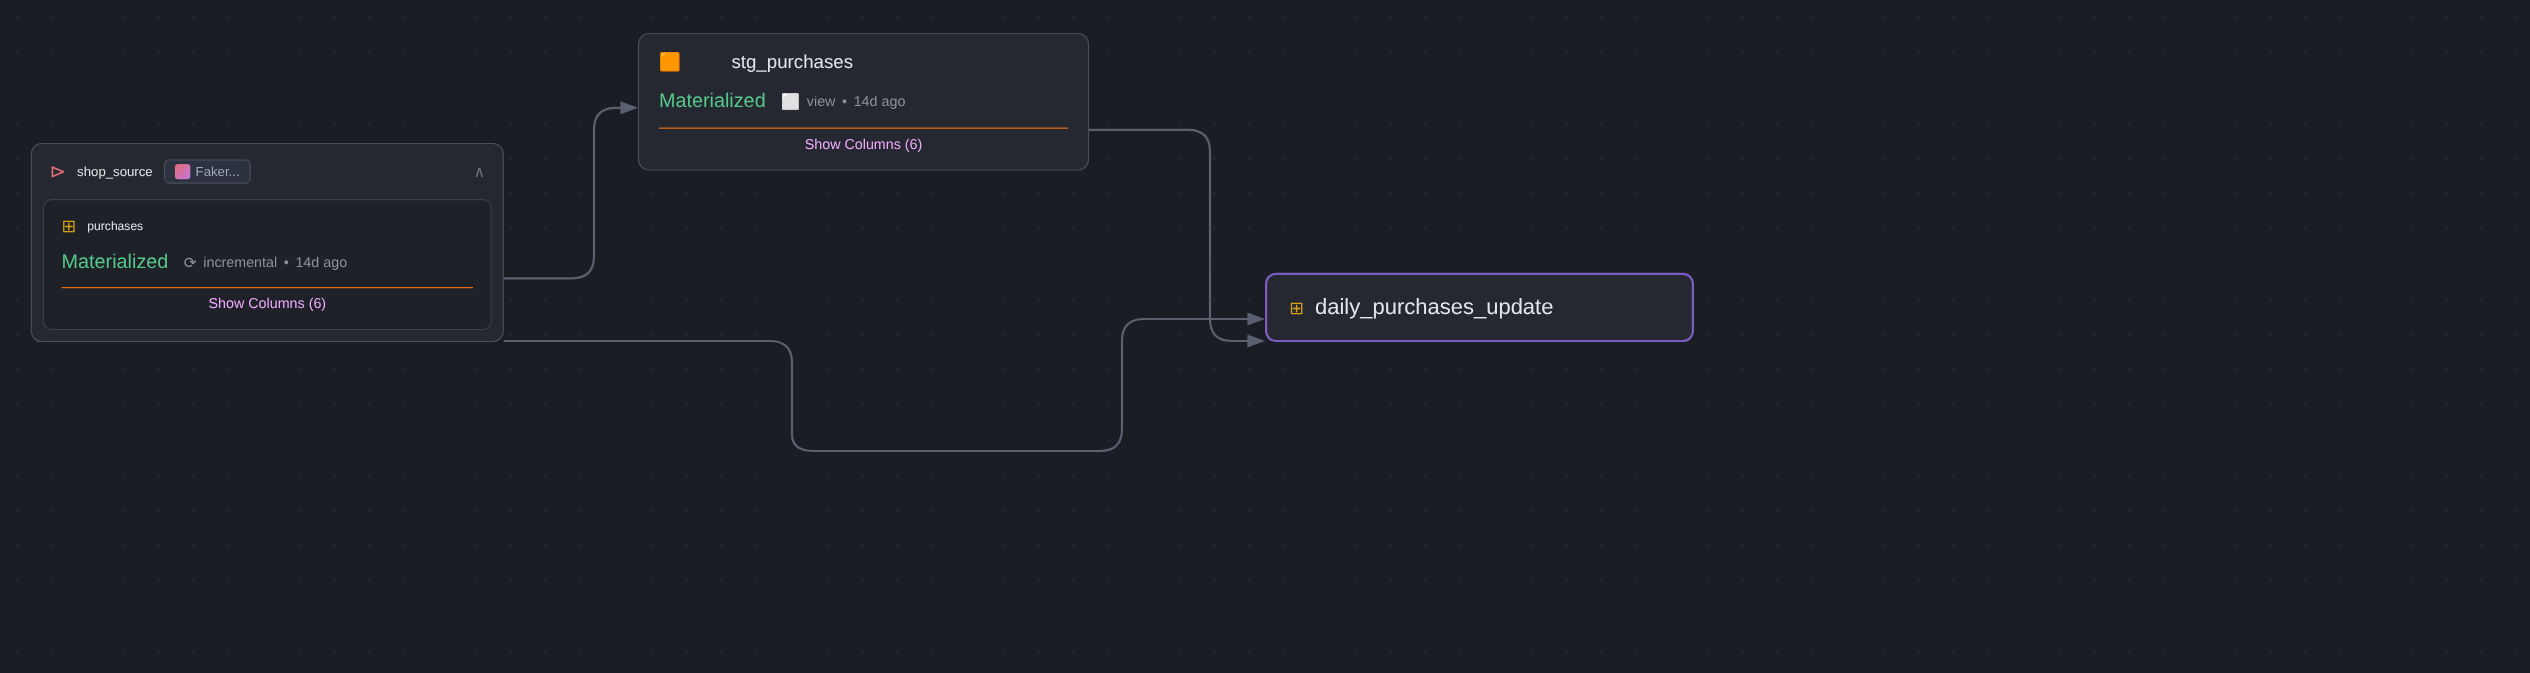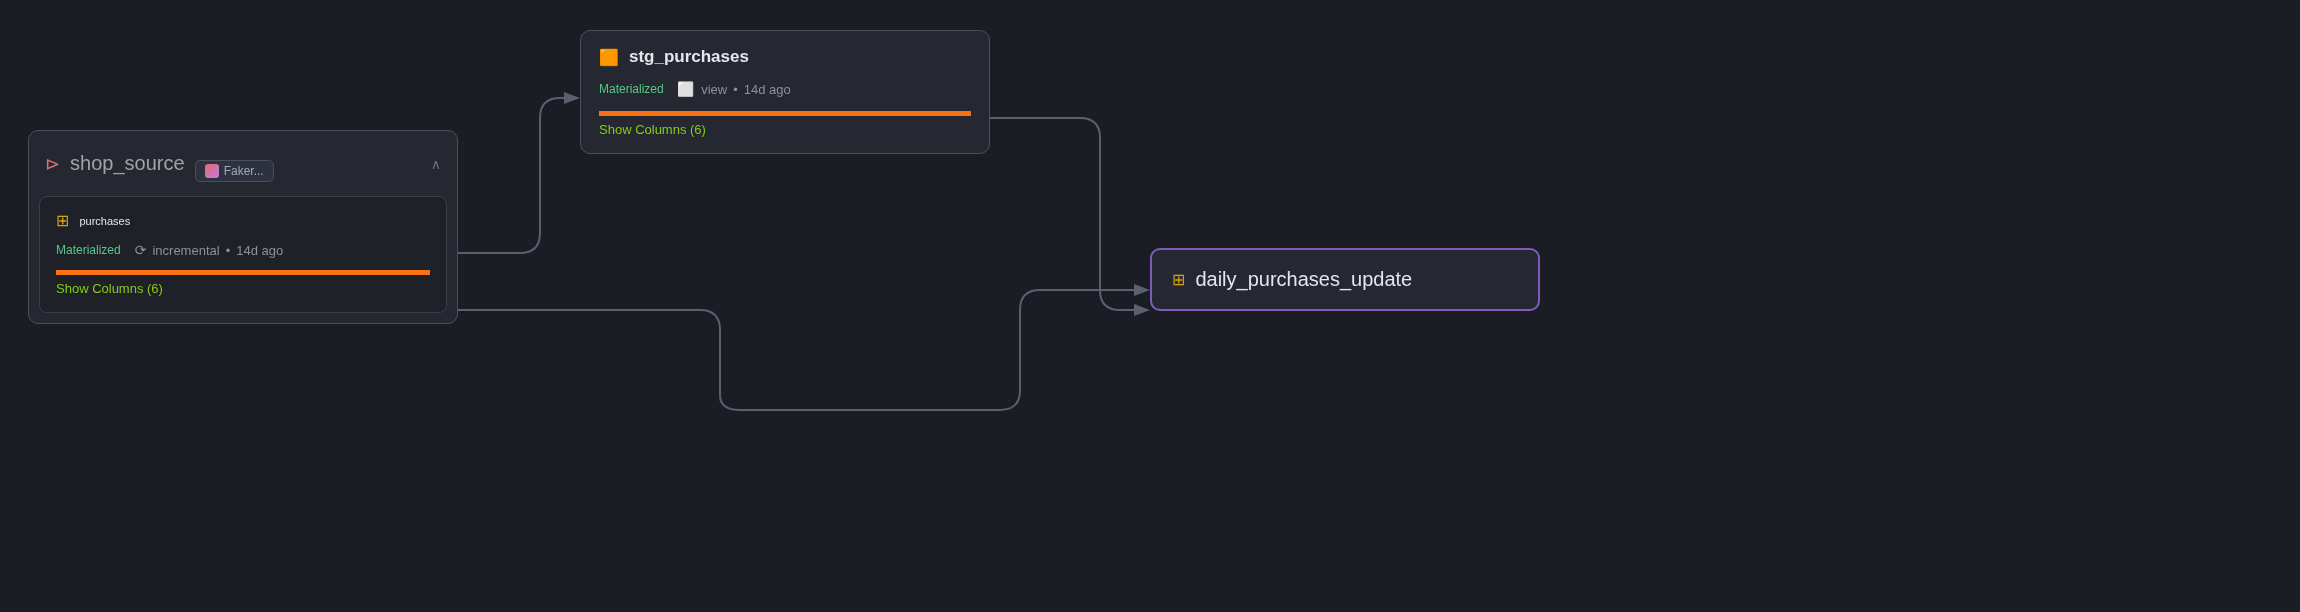--- a/index.html
+++ b/index.html
@@ -55,37 +55,36 @@
       align-items: center;
       gap: 10px;
     }
 
     .source-icon {
       color: #e06c75;
       font-size: 18px;
     }
 
     .node-title {
-      color: #a3a3a3;
-      font-size: 20px;
+      color: #e5e5e5;
+      font-size: 12px;
       font-weight: 500;
       text-align: right;
     }
 
     .faker-badge {
       background: #2d3240;
       border: 1px solid #4a4f5a;
       border-radius: 5px;
       padding: 3px 9px;
       color: #a0a8b8;
       font-size: 12px;
       display: flex;
       align-items: center;
       gap: 5px;
-      margin-top: 15px;
     }
 
     .faker-icon {
       width: 14px;
       height: 14px;
       background: linear-gradient(135deg, #e06c75, #c678dd);
       border-radius: 3px;
       display: inline-block;
       flex-shrink: 0;
     }
@@ -125,43 +124,44 @@
 
     .card-meta-row {
       display: flex;
       align-items: center;
       gap: 14px;
       margin-bottom: 12px;
     }
 
     .materialized-label {
       color: #56c78a;
-      font-size: 12px;
+      font-size: 18px;
       font-weight: 500;
     }
 
     .meta-info {
       display: flex;
       align-items: center;
       gap: 6px;
       color: #8b9299;
       font-size: 13px;
     }
 
     .incremental-icon {
       font-size: 14px;
       color: #8b9299;
     }
 
     .show-columns-btn {
-      color: #84cc16;
+      text-align: center;
+      color: #f0abfc;
       font-size: 13px;
       padding: 6px 0 2px;
       cursor: pointer;
-      border-top: 5px solid #f97316;
+      border-top: 1px solid #f97316;
     }
 
     
     .node-stg-purchases {
       left: 580px;
       top: 30px;
       width: 410px;
       border: 1px solid #4a4f5a;
     }
 
@@ -172,21 +172,22 @@
       padding: 16px 18px 14px;
     }
 
     .stg-icon {
       font-size: 16px;
     }
 
     .stg-title {
       color: #e2e6ed;
       font-size: 17px;
-      font-weight: 700;
+      font-weight: 400;
+      margin-left: 36px;
     }
 
     .node-stg-body {
       padding: 0 18px 14px;
     }
 
     .stg-meta-row {
       display: flex;
       align-items: center;
       gap: 14px;

